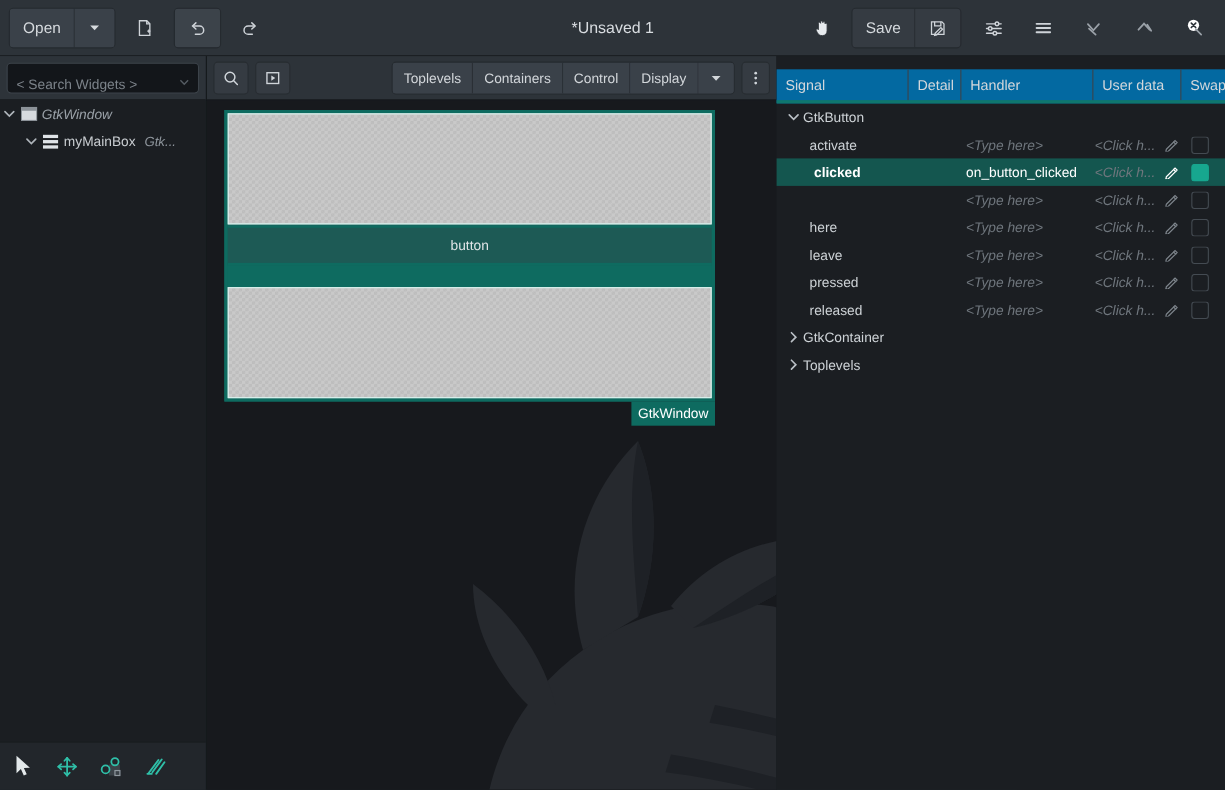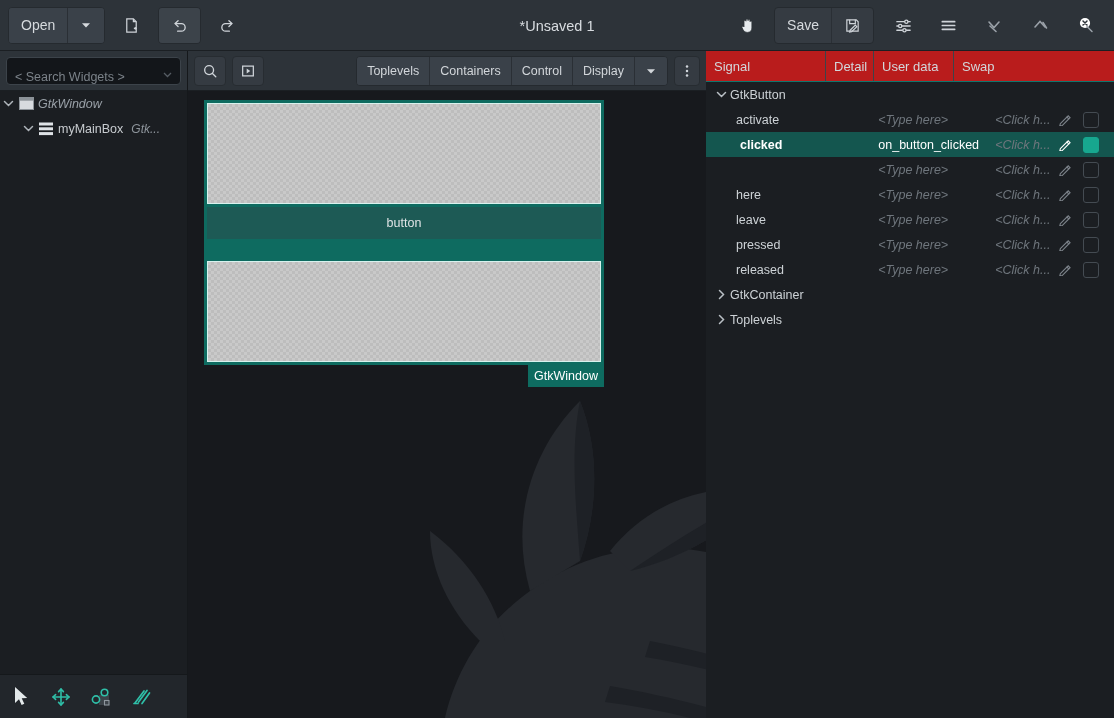--- a/index.html
+++ b/index.html
@@ -98,21 +98,21 @@
   .pal-cat:not(:last-child) { border-right: 1px solid #2a2f35; }
 
   .canvas {
     position: relative; height: 627px; background: #17191d; overflow: hidden;
   }
   .watermark {
     position: absolute; left: 92px; top: 300px; width: 560px; height: 420px;
     opacity: 1; pointer-events: none;
   }
   .design-window {
-    position: absolute; left: 16px; top: 9px; width: 400px; height: 265px;
+    position: absolute; left: 16px; top: 9px; width: 446px; height: 265px;
     background: #0e6b60; border: 3px solid #0e6b60; padding: 0;
   }
   .dw-inner { position: relative; width: 100%; height: 100%; background:#0e6b60; }
   .placeholder {
     background-color: #c9c9c9;
     background-image:
       linear-gradient(45deg, #bdbdbd 25%, transparent 25%, transparent 75%, #bdbdbd 75%),
       linear-gradient(45deg, #bdbdbd 25%, transparent 25%, transparent 75%, #bdbdbd 75%);
     background-size: 6px 6px;
     background-position: 0 0, 3px 3px;
@@ -145,22 +145,22 @@
   .tab {
     display: flex; align-items: center; padding: 0 11px;
     color: #c9ced3; font-size: 13px; border-top: 2px solid transparent;
   }
   .tab.active {
     background: #23272c; color: #ffffff; border-top: 2px solid #19b89c;
   }
   .tab-a11y { display: flex; align-items: center; padding: 0 8px; }
 
   .table-head {
-    display: flex; height: 31px; background: #b91c1c;
-    border-bottom: 1px solid #0f766e; align-items: stretch;
+    display: flex; height: 31px; background: #0369a1;
+    border-bottom: 3px solid #0f766e; align-items: stretch; margin-top: 12px;
   }
   .th {
     display: flex; align-items: center; color: #d3d7db; font-size: 13px;
     padding-left: 8px; border-right: 1px solid #3c434a;
   }
   .c-signal { width: 120px; } .c-detail { width: 48px; }
   .c-handler { width: 120px; } .c-user { width: 80px; }
   .c-swap { width: 40px; border-right: none; }
 
   .sig-list { position: relative; }
@@ -481,20 +481,21 @@
       </div>
     </div>
   </div>
 
   <div class="right-panel">
 
 
     <div class="table-head">
       <div class="th c-signal">Signal</div>
       <div class="th c-detail">Detail</div>
+      <div class="th c-handler">Handler</div>
       <div class="th c-user">User data</div>
       <div class="th c-swap">Swap</div>
     </div>
 
     <div class="sig-list" id="sig-rows">
         <div class="sig-row">
           <div class="cell cell-signal" style="width:200px;padding-left:8px">
             <span class="grp-chev">
               <svg width="13" height="13" viewBox="0 0 13 13" fill="none" stroke="#b9bfc5" stroke-width="1.5" stroke-linecap="round">
                 <path d="M2.5 4.5 L6.5 8.5 L10.5 4.5"></path>

